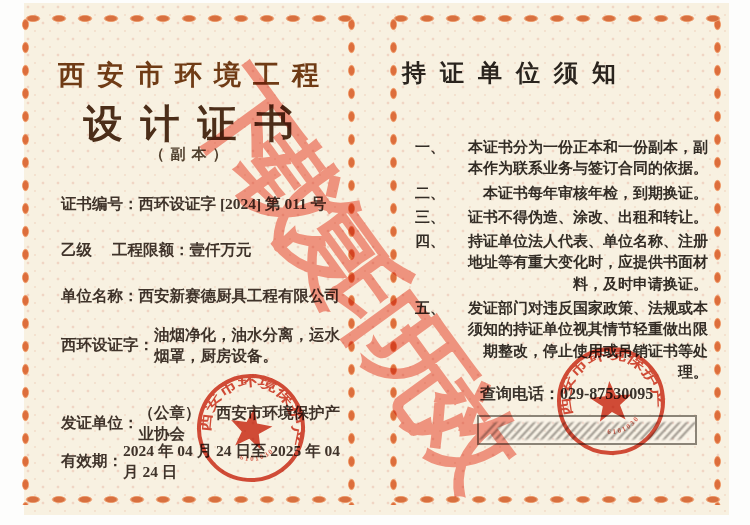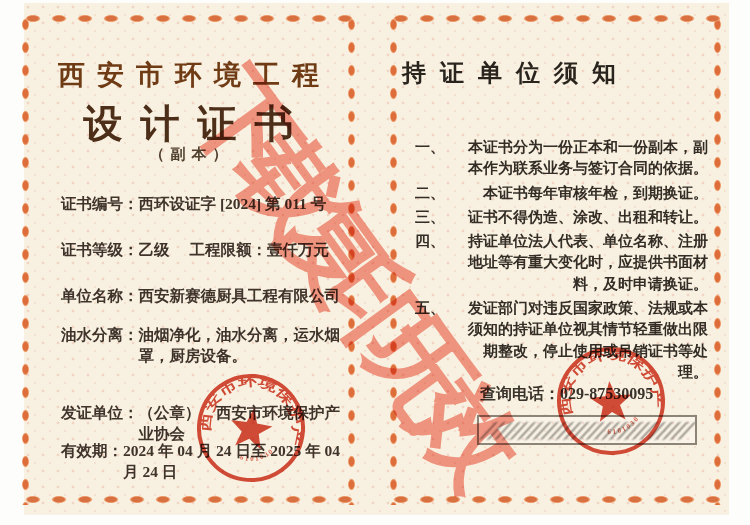--- a/index.html
+++ b/index.html
@@ -35,21 +35,21 @@
   .ch.t{top:0}.ch.b{bottom:0}
   
   .content{position:absolute;inset:0;z-index:2;}
   .t1{position:absolute;top:44px;left:0;right:0;text-align:center;
       font-size:27px;font-weight:bold;letter-spacing:12px;text-indent:12px;color:#6f3b15;}
   .t2{position:absolute;top:84px;left:0;right:0;text-align:center;
       font-size:39px;font-weight:bold;letter-spacing:18px;text-indent:18px;color:#4c2e19;}
   .sub{position:absolute;top:132px;left:0;right:0;text-align:center;
       font-size:15px;letter-spacing:6px;text-indent:6px;color:#51402e;font-weight:bold;}
   .fieldrow{position:absolute;left:41px;width:284px;display:flex;
-      font-size:15.5px;font-weight:bold;color:#3f332a;line-height:1.35;}
+      font-size:15.5px;font-weight:bold;color:#3f332a;line-height:1.35;align-items:center;}
   .flabel{flex:none;}
   .fvalue{flex:1;}
   .f0{top:181px}.f1{top:227px}.f2{top:273px}.f3{top:312px}.f4{top:390px}.f5{top:428px}
   .pair2{margin-left:20px;}
   
   .rtitle{position:absolute;top:44px;left:0;right:0;text-align:left;
       font-size:24px;font-weight:bold;letter-spacing:14px;text-indent:14px;color:#2a241e;}
   .notices{position:absolute;left:27px;right:15px;top:124px;
       font-size:15px;font-weight:600;color:#332d26;}
   .notice{display:flex;line-height:1.42;margin-bottom:3px;}
@@ -84,31 +84,30 @@
   <div class="content">
     <div class="t1">西安市环境工程</div>
     <div class="t2">设计证书</div>
     <div class="sub">（副本）</div>
 
     <div class="fieldrow f0">
       <span class="flabel">证书编号：</span>
       <span class="fvalue">西环设证字 [2024] 第 011 号</span>
     </div>
     <div class="fieldrow f1">
-      <span class="flabel">证书等级：</span>
       <span>乙级</span>
       <span class="pair2">工程限额：</span>
       <span>壹仟万元</span>
     </div>
     <div class="fieldrow f2">
       <span class="flabel">单位名称：</span>
       <span class="fvalue">西安新赛德厨具工程有限公司</span>
     </div>
     <div class="fieldrow f3">
-      <span class="flabel">油水分离：</span>
+      <span class="flabel">西环设证字：</span>
       <span class="fvalue">油烟净化，油水分离，运水烟罩，厨房设备。</span>
     </div>
     <div class="fieldrow f4">
       <span class="flabel">发证单位：</span>
       <span class="fvalue">（公章）　西安市环境保护产业协会</span>
     </div>
     <div class="fieldrow f5">
       <span class="flabel">有效期：</span>
       <span class="fvalue">2024 年 04 月 24 日至 2025 年 04 月 24 日</span>
     </div>

